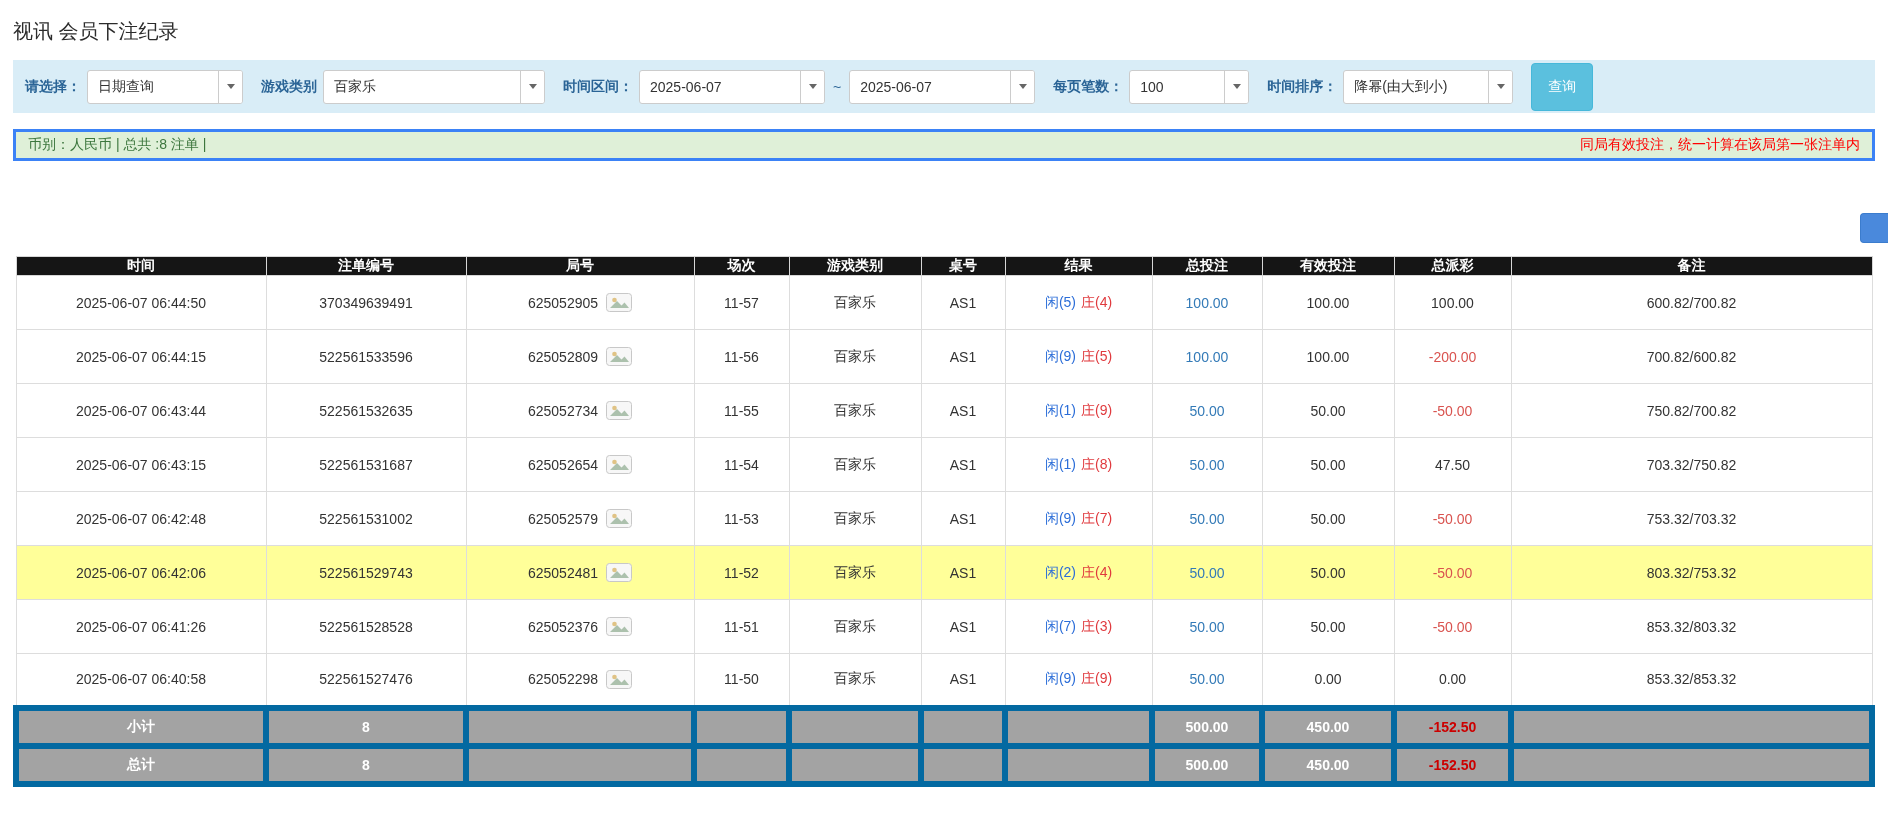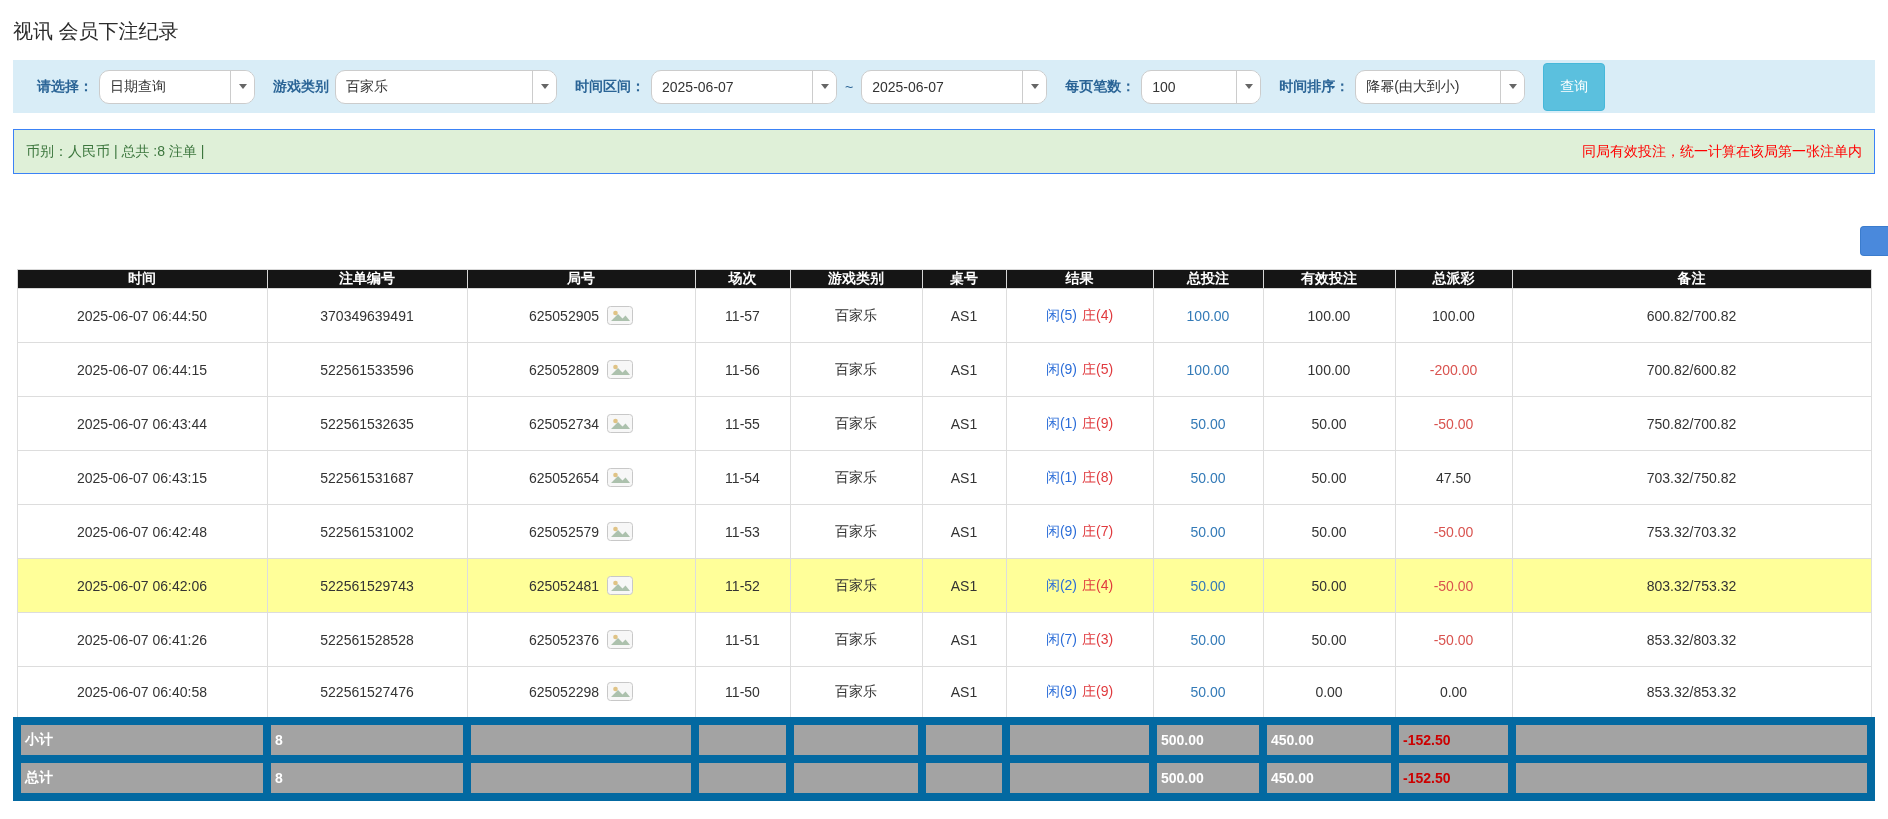--- a/index.html
+++ b/index.html
@@ -29,28 +29,28 @@
     padding: 0 12px;
     gap: 6px;
   }
   .filter-label {
     color: #2a6496;
     font-weight: bold;
     font-size: 14px;
     white-space: nowrap;
     margin-left: 12px;
   }
-  .filter-label.first { margin-left: 12px; }
+  .filter-label.first { margin-left: 0; }
   .tilde { color: #2a6496; font-size: 14px; margin: 0 2px; }
   .select {
     display: flex;
     align-items: stretch;
     background: #fff;
     border: 1px solid #ccc;
-    border-radius: 10px;
+    border-radius: 3px;
     height: 34px;
     overflow: hidden;
     cursor: pointer;
   }
   .select .val {
     display: flex;
     align-items: center;
     padding: 0 10px;
     flex: 1;
     font-size: 14px;
@@ -84,22 +84,22 @@
     height: 48px;
     padding: 0 16px;
     margin-left: 12px;
     cursor: pointer;
   }
 
   
   .info-bar {
     margin-top: 16px;
     background: #dff0d8;
-    border: 1px solid #3b82f6;
-    height: 45px;
+    border: 3px solid #3b82f6;
+    height: 32px;
     padding: 0 12px;
     display: flex;
     align-items: center;
     justify-content: space-between;
     font-size: 14px;
   }
   .info-left { color: #3c763d; }
   .info-right { color: #ff0000; }
 
   
@@ -153,22 +153,23 @@
 
   .player { color: var(--player, #2b6dd8); margin-top: 36px; }
   .banker { color: var(--banker, #e03a3e); margin-left: 5px; }
   .bet-link { color: var(--link, #337ab7); cursor: pointer; text-decoration: none; }
   td.payout.neg { color: var(--negative, #d9534f); }
 
   .bet-table tfoot td {
     background: #a3a3a3;
     color: #fff;
     font-weight: bold;
-    border: 8px solid #0369a1;
+    border: 6px solid #0369a1;
     height: 38px;
+    text-align: center;
     padding: 0 4px;
   }
   .bet-table tfoot td.payout.neg { color: var(--negative-strong, #cc0000); }
 </style>
 </head>
 <body>
 
 <div class="page">
 
   <h1 class="page-title">视讯 会员下注纪录</h1>

